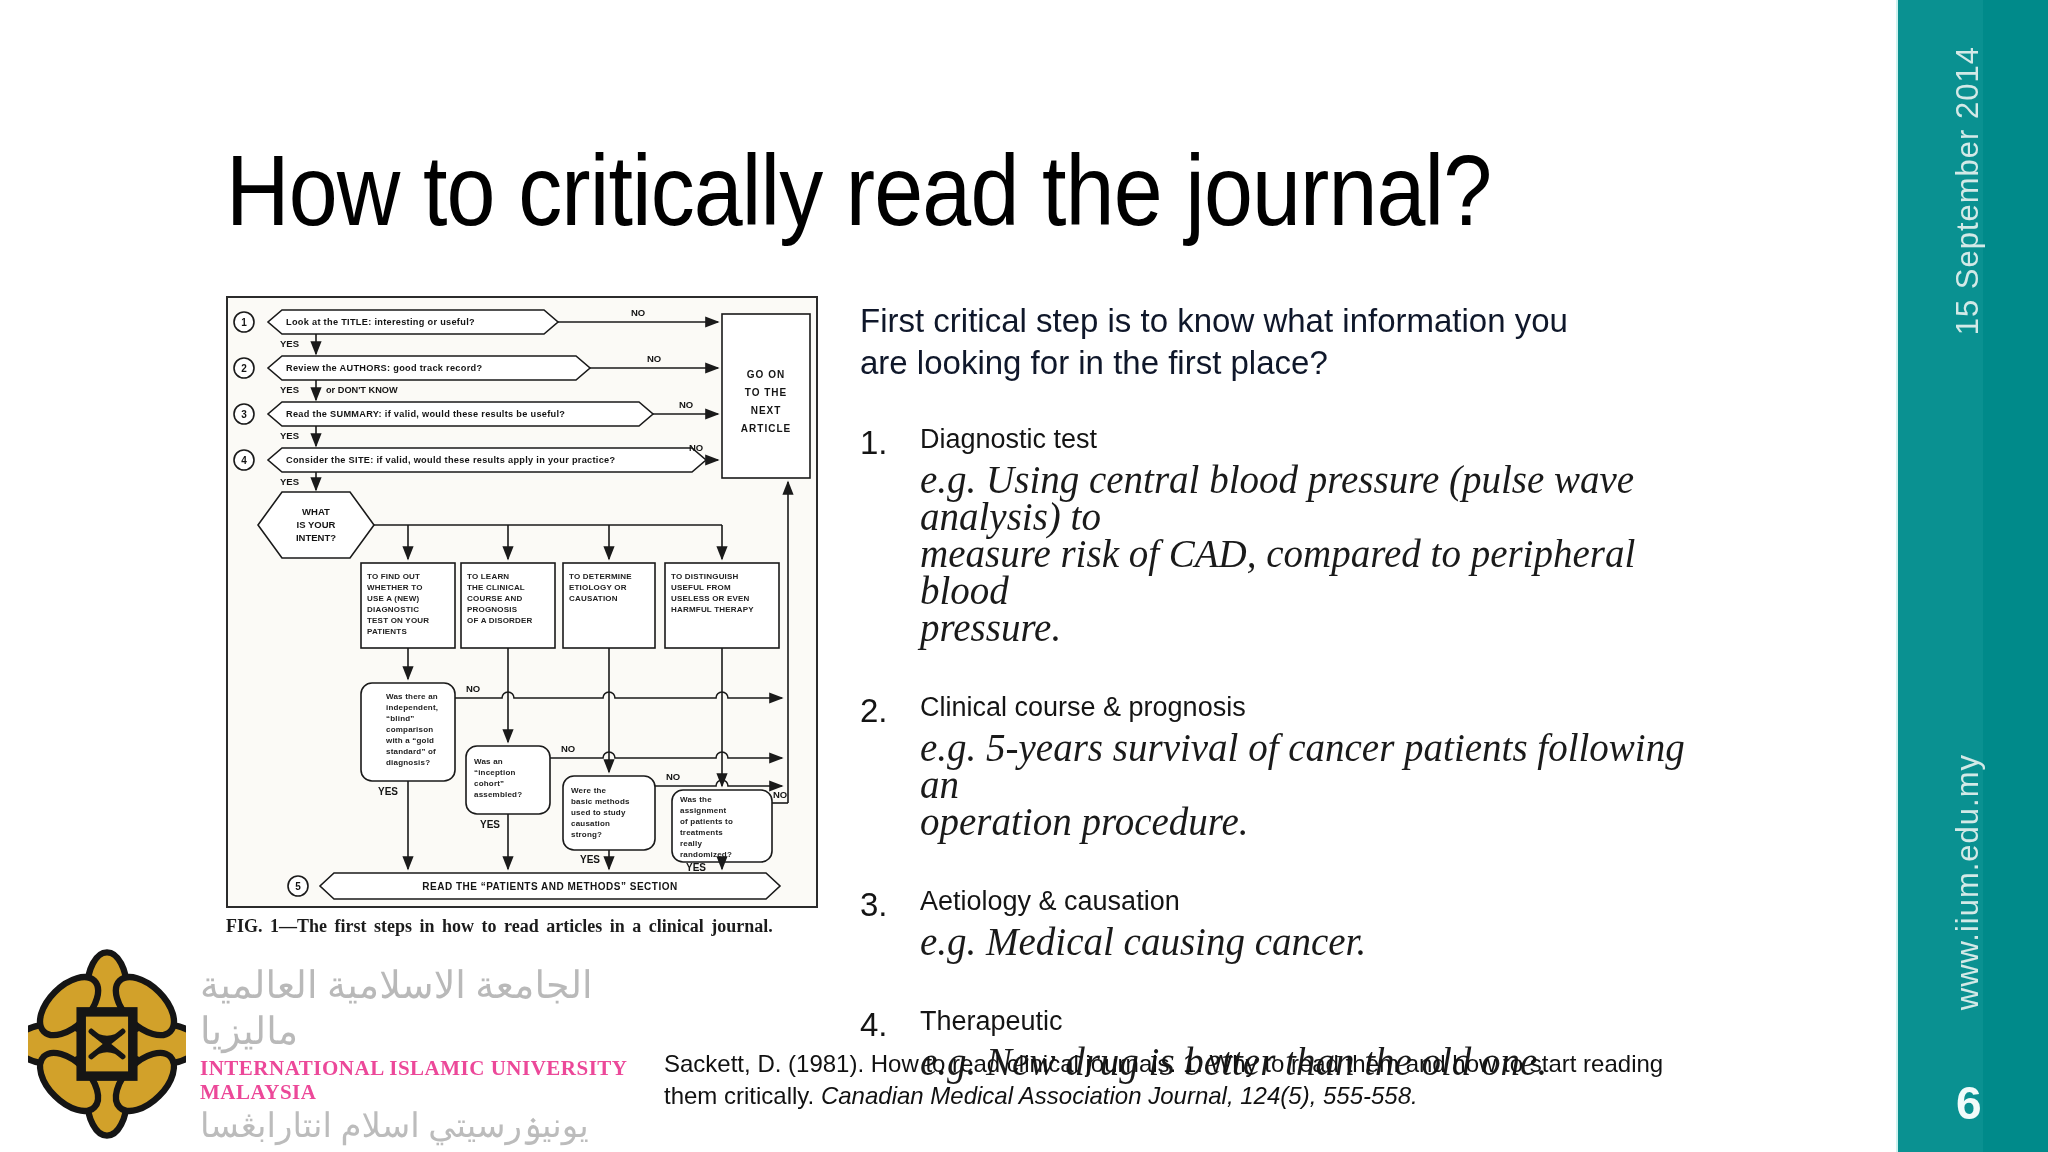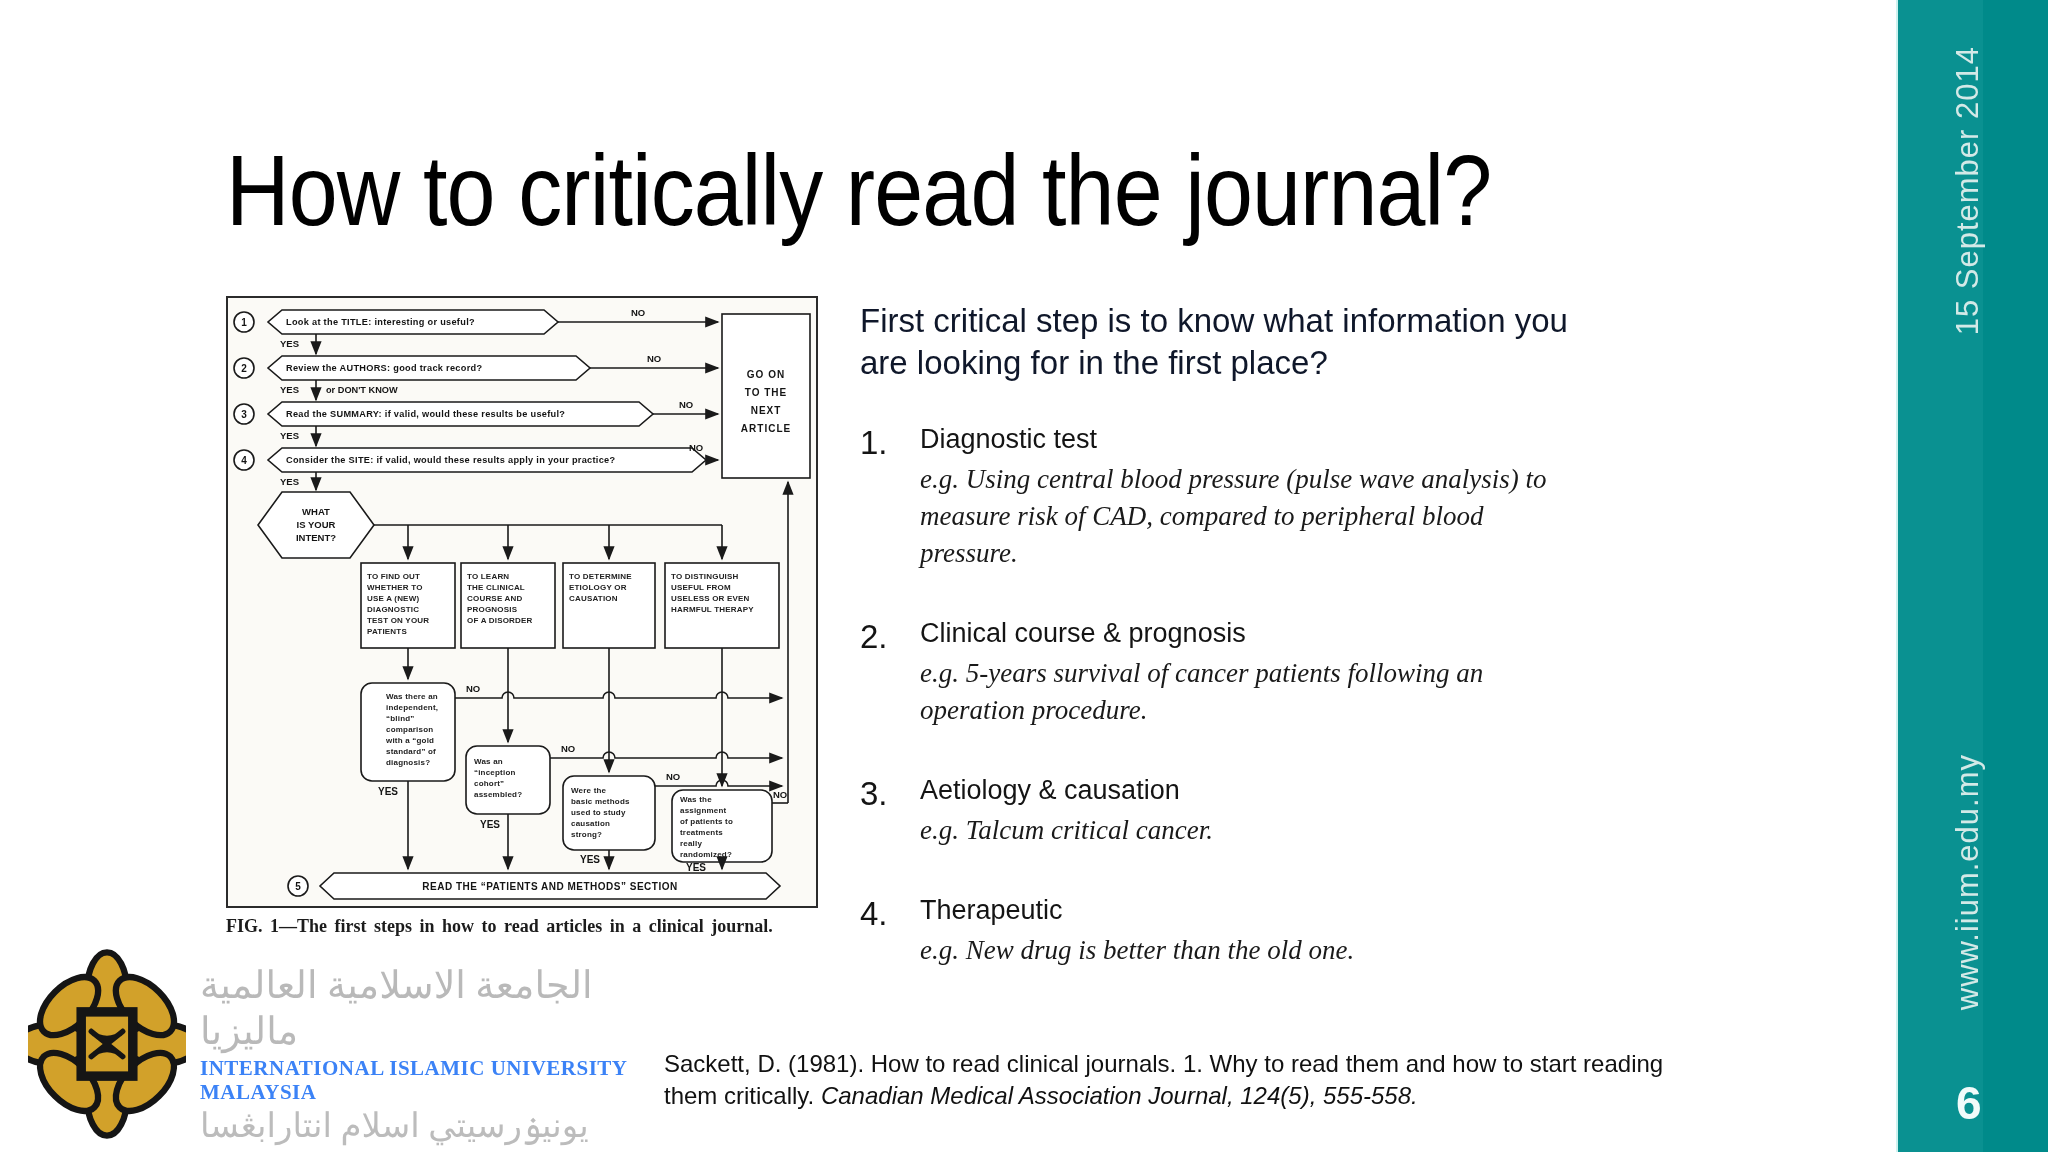--- a/index.html
+++ b/index.html
@@ -33,33 +33,33 @@
   .content{position:absolute;left:860px;top:300px;width:830px;}
   .intro{
     white-space:pre-line;font-size:33px;line-height:42px;color:#0f172a;margin:0 0 40px 0;
   }
   .item{display:flex;margin-top:46px;}
   .item:first-of-type{margin-top:0;}
   .item .num{width:60px;flex:0 0 60px;font-size:33px;color:#141414;}
   .item .heading{font-size:27px;color:#141414;}
   .item .example{
     white-space:pre-line;font-family:"Liberation Serif",serif;font-style:italic;
-    font-size:27px;line-height:37px;color:#1a1a1a;margin-top:6px;
+    font-size:39px;line-height:37px;color:#1a1a1a;margin-top:6px;
   }
   
   .citation{
     position:absolute;left:664px;top:1048px;width:1010px;
     font-size:24px;line-height:32px;color:#111;white-space:pre-line;
   }
   .citation em{font-style:italic;}
   
   .logo-emblem{position:absolute;left:28px;top:948px;}
   .logo-text{position:absolute;left:200px;top:962px;width:470px;color:#b6b6b6;}
   .logo-arabic{font-family:"Liberation Serif",serif;font-size:38px;line-height:46px;direction:rtl;text-align:left;color:#b9b9b9;}
-  .logo-english{font-family:"Liberation Serif",serif;font-weight:700;font-size:21px;line-height:24px;letter-spacing:.5px;color:#3b82f6;margin-top:2px;}
+  .logo-english{font-family:"Liberation Serif",serif;font-weight:700;font-size:21px;line-height:24px;letter-spacing:.5px;color:#ec4899;margin-top:2px;}
   .logo-jawi{font-family:"Liberation Serif",serif;font-size:34px;line-height:44px;direction:rtl;text-align:left;color:#bcbcbc;}
   
   .sidebar{position:absolute;right:0;top:0;width:152px;height:1152px;background:#0a9191;}
   .sidebar .edge{position:absolute;left:0;top:0;width:2px;height:100%;background:#cdf2ef;}
   .sidebar .dark{position:absolute;right:0;top:0;width:65px;height:100%;background:#008a8a;}
   .v-text{
     position:absolute;writing-mode:vertical-rl;transform:rotate(180deg);
     font-size:31px;letter-spacing:1px;color:#d3e9e7;white-space:nowrap;
   }
   .side-date{left:54px;top:46px;}
@@ -244,21 +244,21 @@
         <div class="heading">Clinical course &amp; prognosis</div>
         <div class="example">e.g. 5-years survival of cancer patients following an
 operation procedure.</div>
       </div>
     </div>
 
     <div class="item">
       <div class="num">3.</div>
       <div class="body">
         <div class="heading">Aetiology &amp; causation</div>
-        <div class="example">e.g. Talcum critical cancer.</div>
+        <div class="example">e.g. Medical causing cancer.</div>
       </div>
     </div>
 
     <div class="item">
       <div class="num">4.</div>
       <div class="body">
         <div class="heading">Therapeutic</div>
         <div class="example">e.g. New drug is better than the old one.</div>
       </div>
     </div>

